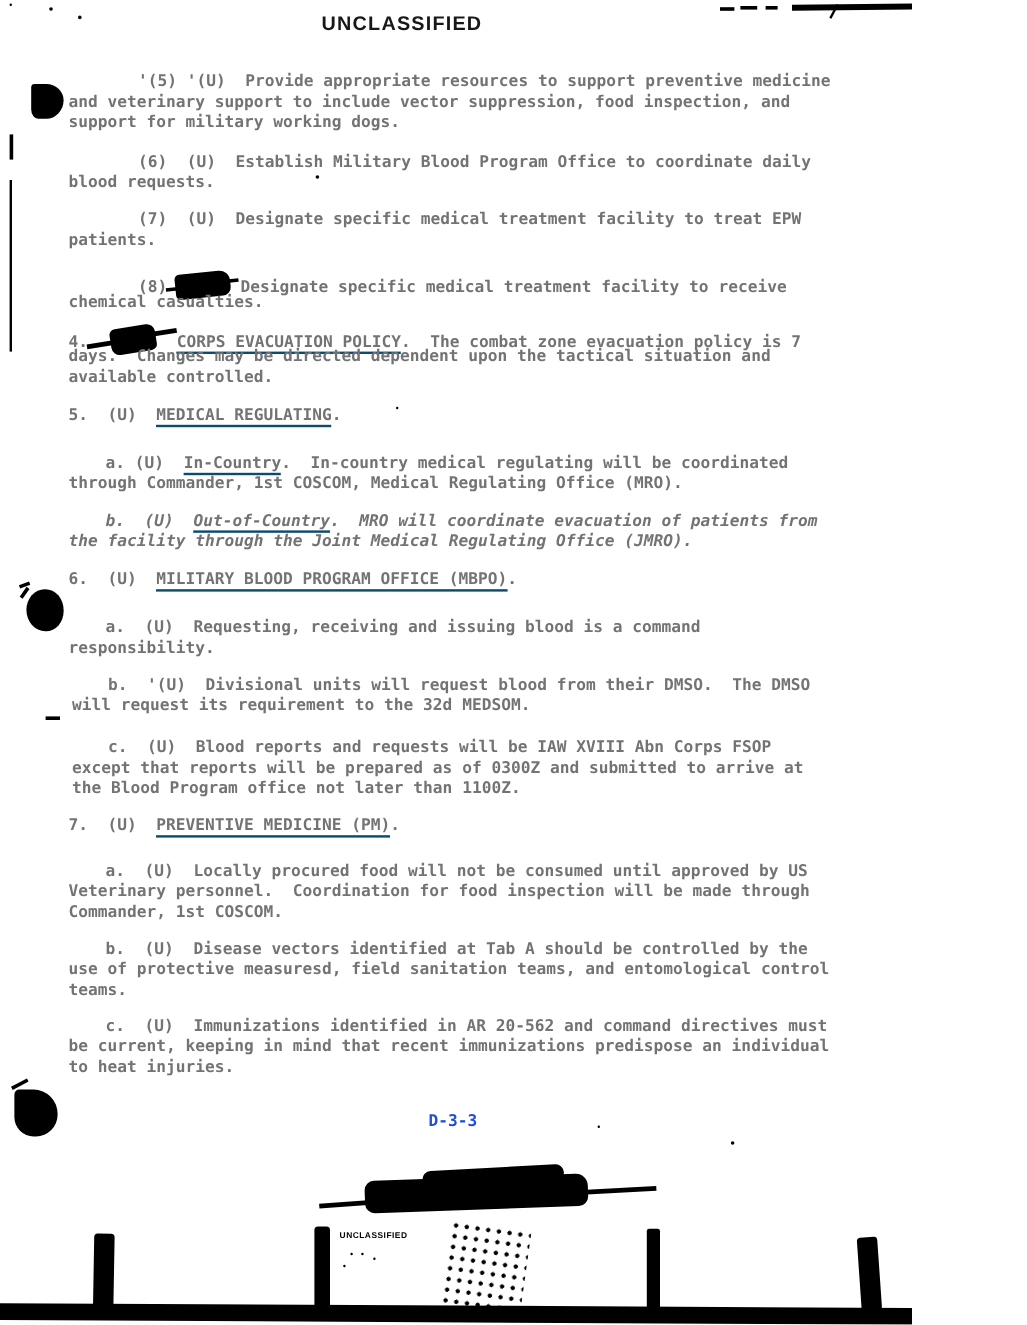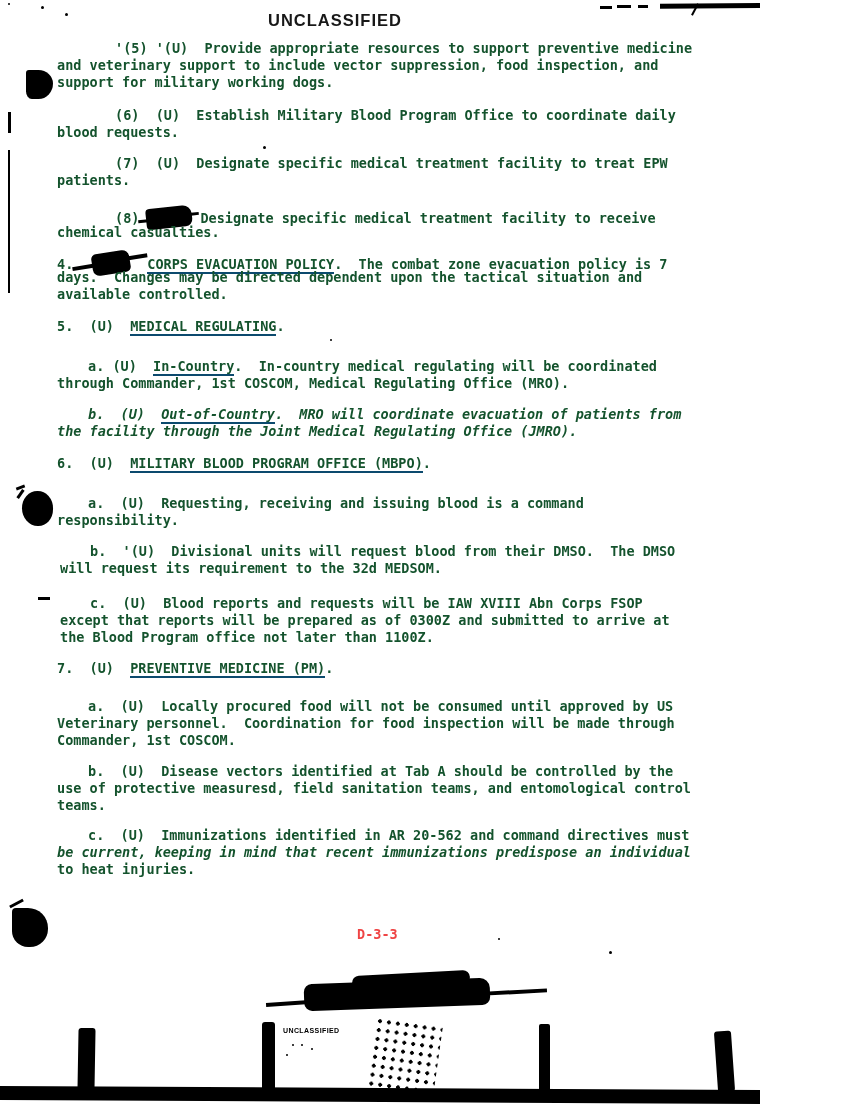--- a/index.html
+++ b/index.html
@@ -5,21 +5,21 @@
   html,body{margin:0;padding:0;background:#fff;}
   .page{
     position:relative; width:760px; height:1104px; background:#fff;
     overflow:hidden;
     font-family:"DejaVu Sans Mono", monospace;
   }
   
   .tline{
     position:absolute; white-space:pre;
     font:bold 13.5px/17px "DejaVu Sans Mono", monospace;
-    color:#14532d; letter-spacing:0;
+    color:#737373; letter-spacing:0;margin-top:20px;
   }
   .tline.it{ font-style:italic; }
   .tline .u{ border-bottom:2px solid #0c4a6e; padding-bottom:0px; }
   
   .redact{
     display:inline-block; background:#000; vertical-align:-5px; position:relative;
   }
   .redact.r8{
     width:46px; height:21px; margin:0 8px 0 7px;
     border-radius:4px 9px 7px 4px; transform:rotate(-6deg);
@@ -32,21 +32,21 @@
   }
   .redact.r4::before{ content:''; position:absolute; left:-20px; top:9px; width:21px; height:4px; background:#000; }
   .redact.r4::after{ content:''; position:absolute; right:-18px; top:7px; width:19px; height:4px; background:#000; }
   
   .header-class{
     position:absolute; left:268px; top:11px;
     font:bold 16.5px "Liberation Sans", sans-serif; letter-spacing:1px; color:#181818;
   }
   .pagenum{
     position:absolute; left:357px; top:926px;
-    font:bold 13.5px "DejaVu Sans Mono", monospace; color:#ef4444;
+    font:bold 13.5px "DejaVu Sans Mono", monospace; color:#1d4ed8;
   }
   .mini-class{
     position:absolute; left:283px; top:1027px;
     font:bold 7px "Liberation Sans", sans-serif; letter-spacing:0.4px; color:#000;
   }
   
   .art{ position:absolute; background:#000; }
   .dot{ position:absolute; background:#000; border-radius:50%; }
   
   .hline-top{ left:660px; top:3px; width:196px; height:5px; transform:rotate(-0.5deg); }
@@ -121,21 +121,21 @@
       <div class="tline" style="left: 60px; top: 612px;"><span>except that reports will be prepared as of 0300Z and submitted to arrive at</span></div>
       <div class="tline" style="left: 60px; top: 629px;"><span>the Blood Program office not later than 1100Z.</span></div>
       <div class="tline" style="left: 57px; top: 660px;"><span>7.  (U)  </span><span class="u">PREVENTIVE MEDICINE (PM)</span><span>.</span></div>
       <div class="tline" style="left: 88px; top: 698px;"><span>a.  (U)  Locally procured food will not be consumed until approved by US</span></div>
       <div class="tline" style="left: 57px; top: 715px;"><span>Veterinary personnel.  Coordination for food inspection will be made through</span></div>
       <div class="tline" style="left: 57px; top: 732px;"><span>Commander, 1st COSCOM.</span></div>
       <div class="tline" style="left: 88px; top: 763px;"><span>b.  (U)  Disease vectors identified at Tab A should be controlled by the</span></div>
       <div class="tline" style="left: 57px; top: 780px;"><span>use of protective measuresd, field sanitation teams, and entomological control</span></div>
       <div class="tline" style="left: 57px; top: 797px;"><span>teams.</span></div>
       <div class="tline" style="left: 88px; top: 827px;"><span>c.  (U)  Immunizations identified in AR 20-562 and command directives must</span></div>
-      <div class="tline" style="left: 57px; top: 844px; font-style: italic;"><span>be current, keeping in mind that recent immunizations predispose an individual</span></div>
+      <div class="tline" style="left: 57px; top: 844px;"><span>be current, keeping in mind that recent immunizations predispose an individual</span></div>
       <div class="tline" style="left: 57px; top: 861px;"><span>to heat injuries.</span></div>
     </div>
 
   <div class="pagenum">D-3-3</div>
 
   <div class="mini-class">UNCLASSIFIED</div>
 
   <div class="art hline-top"></div>
   <div class="art hdash1"></div>
   <div class="art hdash2"></div>

